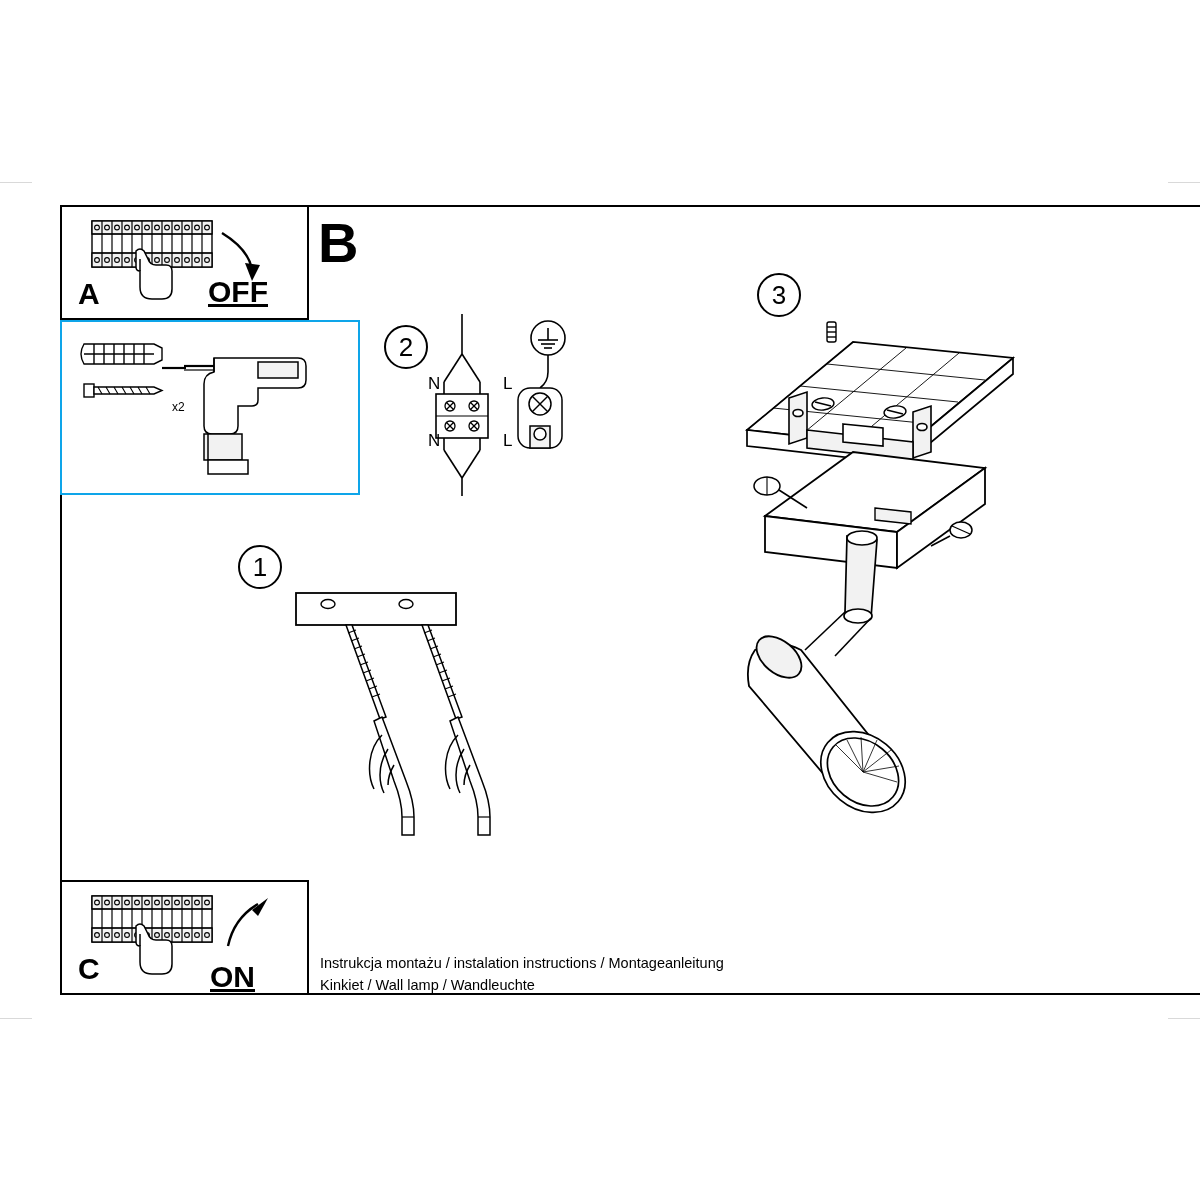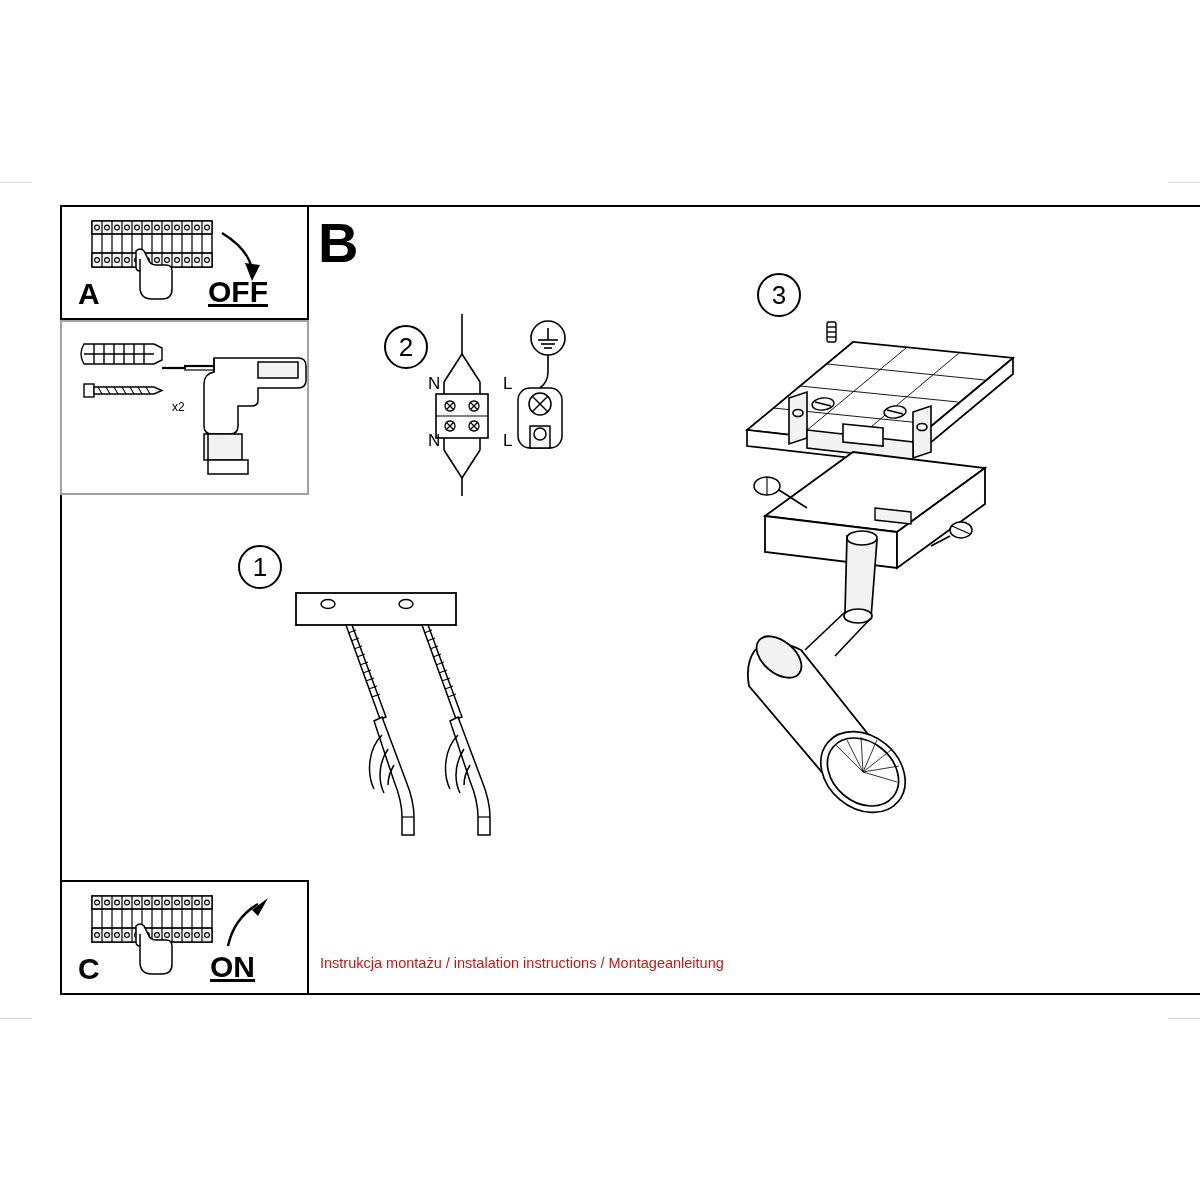--- a/index.html
+++ b/index.html
@@ -38,23 +38,23 @@
     top: 205px;
     width: 249px;
     height: 115px;
     border: 2px solid #000;
     box-sizing: border-box;
   }
   .panel-tools {
     position: absolute;
     left: 60px;
     top: 320px;
-    width: 249px;
+    width: 300px;
     height: 175px;
-    border: 2px solid #a3a3a3;
+    border: 2px solid #0ea5e9;
     box-sizing: border-box;
   }
   .panel-c {
     position: absolute;
     left: 60px;
     top: 880px;
     width: 249px;
     height: 115px;
     border: 2px solid #000;
     box-sizing: border-box;
@@ -81,21 +81,21 @@
     line-height: 1;
   }
   .wire-label {
     font-size: 17px;
     line-height: 1;
     font-weight: 400;
   }
   .footer-line {
     font-size: 14.5px;
     line-height: 1.55;
-    color: #b91c1c;
+    color: #000000;
   }
   .stepnum {
     font-size: 26px;
     font-weight: 400;
   }
   .circle-step {
     position: absolute;
     width: 44px;
     height: 44px;
     border: 2px solid #000;
@@ -273,21 +273,21 @@
       <g stroke="#000" fill="#fff" stroke-width="1.5">
         <path d="M74 44 L74 60 Q74 64 78 64 L78 80 Q78 92 90 92 L100 92 Q110 92 110 82 L110 64 Q110 58 104 58 L94 58 Q88 58 86 52 L82 44 Q78 40 74 44 Z"></path>
         <path d="M78 64 L78 52"></path>
       </g>
       <g stroke="#000" fill="none" stroke-width="2.4">
         <path d="M166 64 Q172 36 196 22"></path>
       </g>
       <polygon points="206,16 190,28 196,34" fill="#000"></polygon>
     </svg>
     <div class="abs letter" style="left:16px;top:72px;">C</div>
-    <div class="abs word" style="left:148px;top:70px;">ON</div>
+    <div class="abs word" style="left:148px;top:80px;">ON</div>
   </div>
 
   <div class="abs bigB" style="left:318px;top:215px;">B</div>
 
   <div class="circle-step" style="left:384px;top:325px;">
     <span class="stepnum">2</span>
   </div>
 
   <div class="abs" style="left:400px;top:310px;">
     <svg width="200" height="190" viewBox="0 0 200 190">
@@ -490,15 +490,16 @@
 
       <g stroke="#000" fill="#fff" stroke-width="1.6">
         <path d="M110 292 L70 330"></path>
         <path d="M136 298 L100 336"></path>
       </g>
     </svg>
   </div>
 
   <div class="abs" style="left:320px;top:952px;width:700px;">
     <div class="footer-line">Instrukcja montażu / instalation instructions / Montageanleitung</div>
+    <div class="footer-line">Kinkiet / Wall lamp / Wandleuchte</div>
   </div>
 
 </div>
 
 </body></html>

